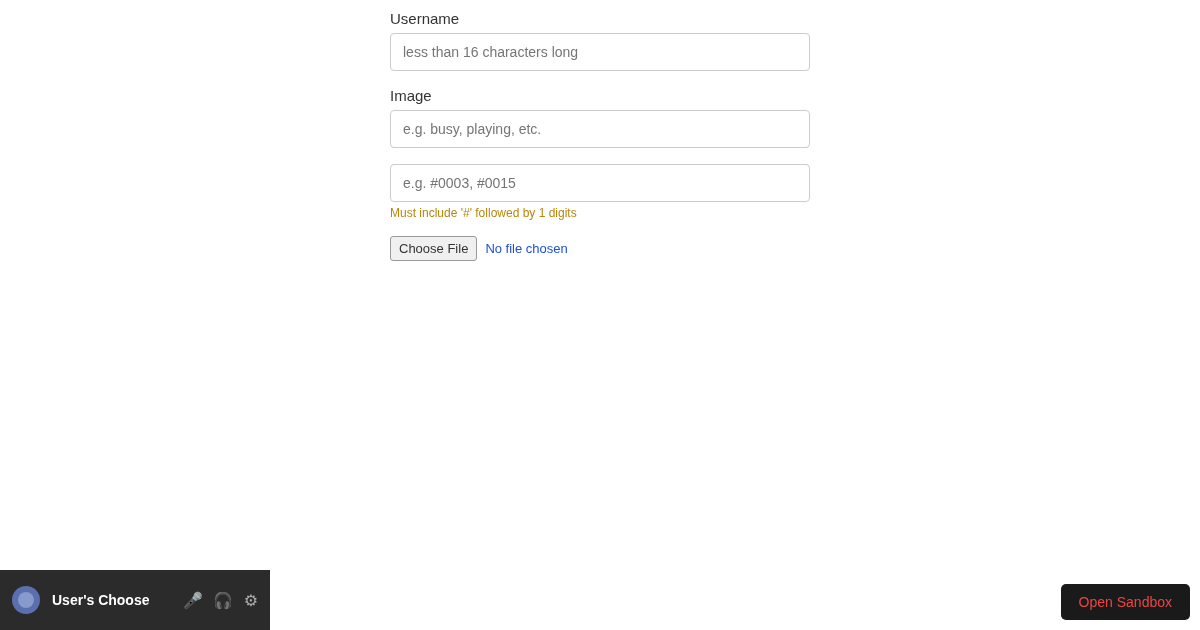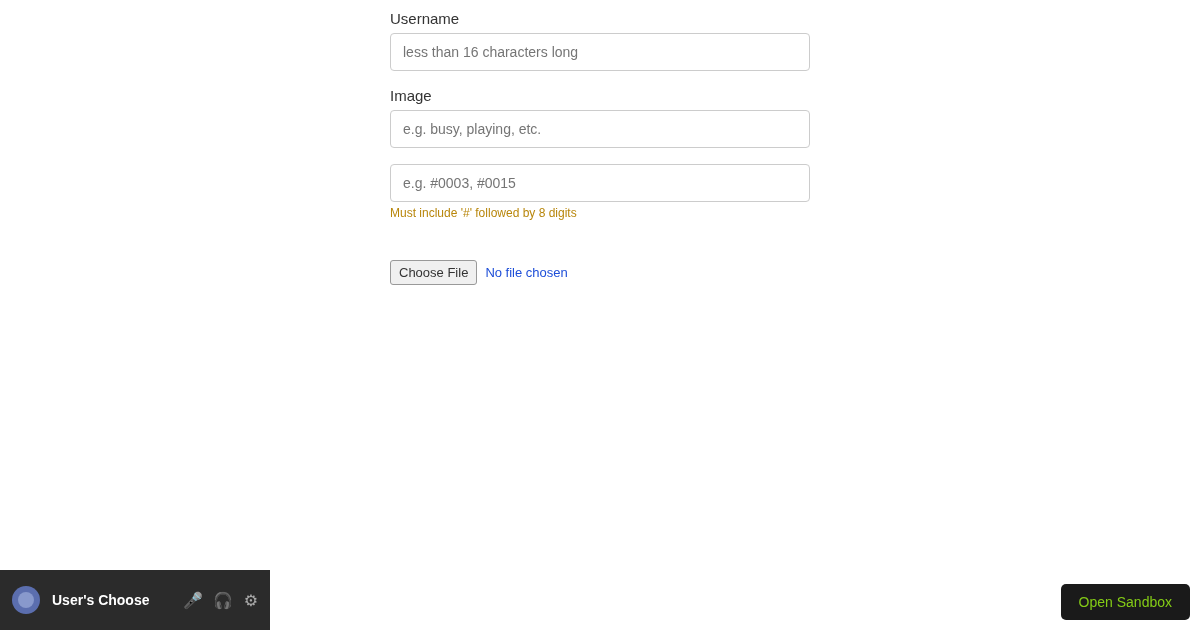--- a/index.html
+++ b/index.html
@@ -68,21 +68,21 @@
       font-weight: bold;
       color: #333;
       margin-bottom: 6px;
       display: block;
     }
 
     .file-input-row {
       display: flex;
       align-items: center;
       gap: 8px;
-      margin-top: 24px;
+      margin-top: 0;
     }
 
     .choose-file-btn {
       padding: 4px 8px;
       font-size: 13px;
       background: #f0f0f0;
       border: 1px solid #999;
       border-radius: 3px;
       cursor: pointer;
       color: #333;
@@ -143,21 +143,21 @@
       font-size: 16px;
       cursor: pointer;
     }
 
     
     .open-sandbox-btn {
       position: absolute;
       bottom: 10px;
       right: 10px;
       background: #1a1a1a;
-      color: #84cc16;
+      color: #ef4444;
       border: none;
       padding: 10px 18px;
       font-size: 14px;
       border-radius: 5px;
       cursor: pointer;
     }
   </style>
 </head>
 <body>
 
@@ -169,21 +169,21 @@
       <input class="text-input" type="text" placeholder="less than 16 characters long" style="">
     </div>
 
     <div class="field-group">
       <label class="field-label">Image</label>
       <input class="text-input" type="text" placeholder="e.g. busy, playing, etc." style="">
     </div>
 
     <div class="field-group">
       <input class="text-input" type="text" placeholder="e.g. #0003, #0015" style="">
-      <div class="hint-text">Must include '#' followed by 8 digits</div>
+      <div class="hint-text">Must include '#' followed by 1 digits</div>
     </div>
 
     <div class="field-group">
       <div class="file-input-row">
         <button class="choose-file-btn">Choose File</button>
         <span class="no-file-text">No file chosen</span>
       </div>
     </div>
 
   </div>

